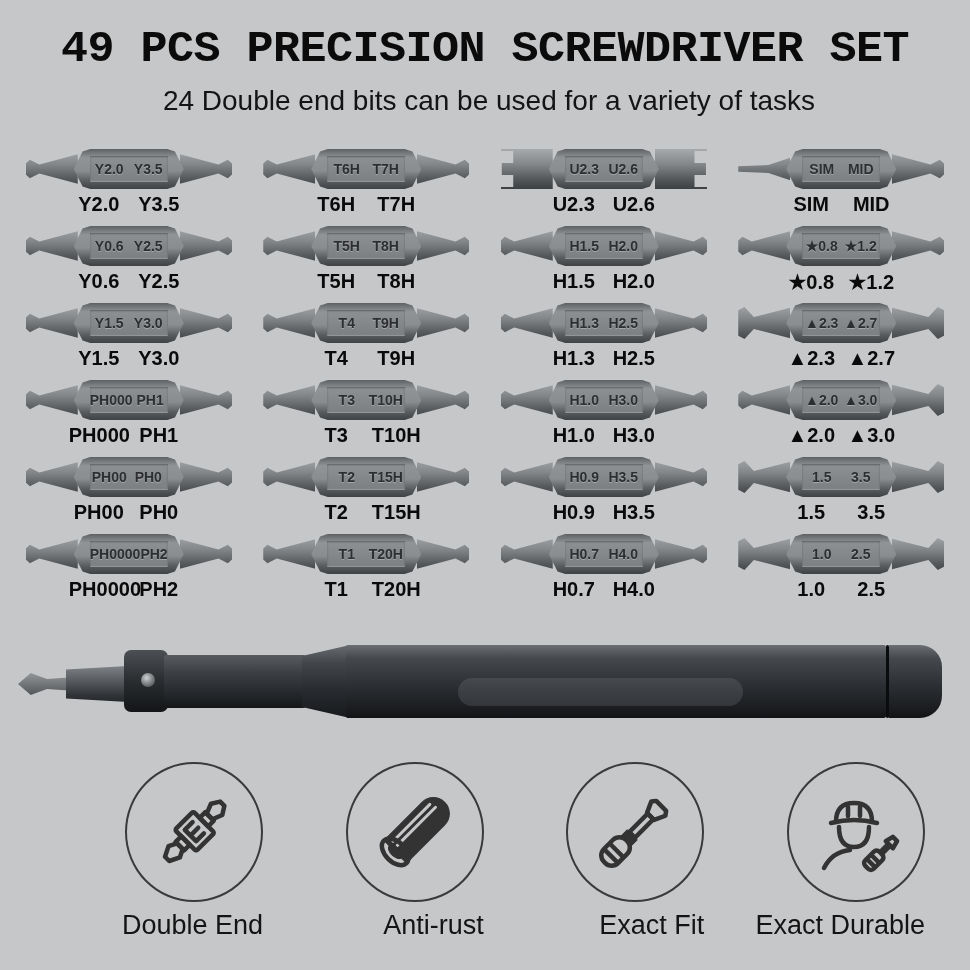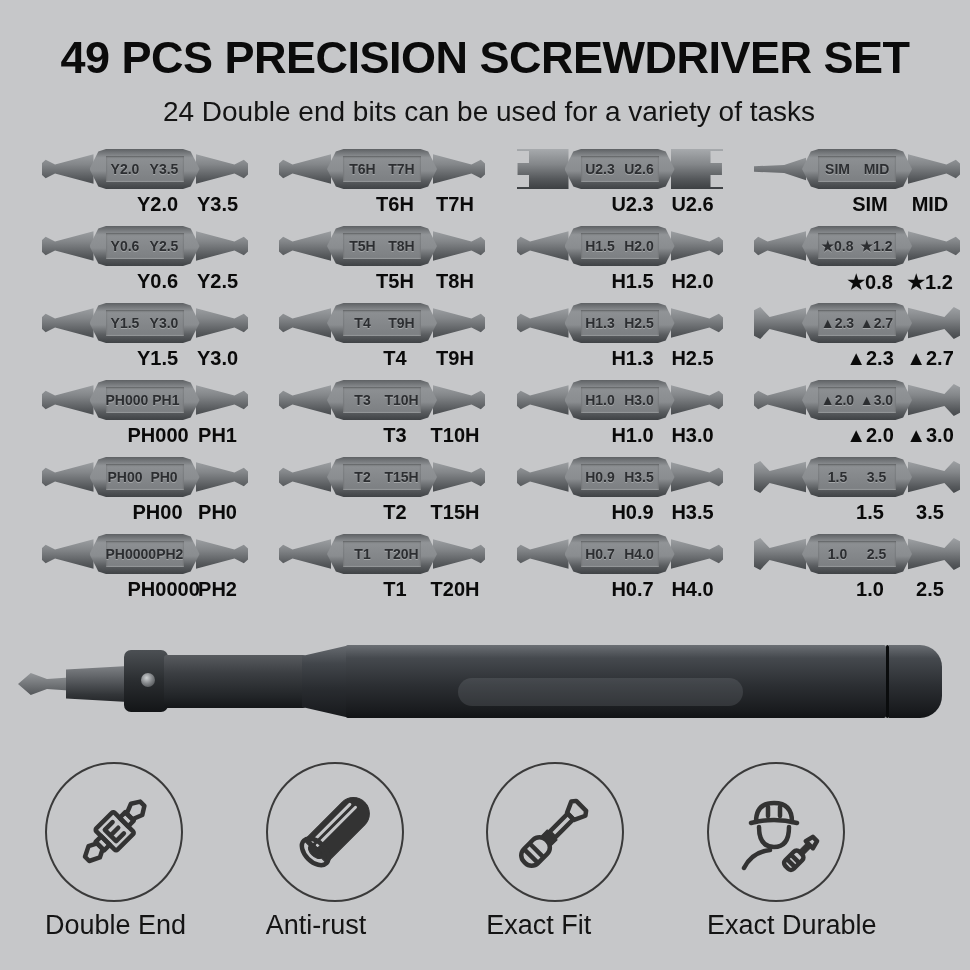--- a/index.html
+++ b/index.html
@@ -7,34 +7,34 @@
     width:970px;height:970px;overflow:hidden;
     background:#c6c7c9;
     font-family:"Liberation Sans", sans-serif;
     position:relative;
   }
   .page{position:absolute;inset:0;background:#c6c7c9;}
 
   
   .header{position:absolute;top:0;left:0;width:970px;text-align:center;}
   .title{
-    margin:12px;padding-top:20px;
-    font-size:45px;font-weight:bold;color:#0b0b0b;letter-spacing:-0.5px;
+    margin:4px;padding-top:20px;
+    font-size:45px;font-weight:bold;color:#0b0b0b;letter-spacing:-0.5px;font-family:Liberation Mono, monospace;
   }
   .subtitle{
     margin:10px 0 0 8px;
     font-size:28px;font-weight:400;color:#141414;
   }
 
   
   .bits-grid{
     position:absolute;top:146px;left:10px;width:950px;
     display:grid;grid-template-columns:repeat(4,1fr);
   }
-  .bit-cell{height:77px;display:flex;flex-direction:column;align-items:flex-end;}
+  .bit-cell{height:77px;display:flex;flex-direction:column;align-items:center;}
   .bit{position:relative;width:206px;height:40px;flex:0 0 auto;margin-top:3px;}
   .tip{
     position:absolute;top:50%;width:52px;height:40px;transform:translateY(-50%);
     background:linear-gradient(180deg,#a7aaad 0%,#84878a 38%,#55585b 75%,#3d4043 100%);
   }
   .tipL{left:0;}
   .tipR{right:0;transform:translateY(-50%) scaleX(-1);}
   .tip-pt{clip-path:polygon(0 36%,8% 27%,26% 39%,100% 13%,100% 87%,26% 61%,8% 73%,0 64%);}
   .tip-rod{clip-path:polygon(0 43%,58% 40%,100% 22%,100% 78%,58% 60%,0 57%);}
   .tip-blade{clip-path:polygon(0 18%,12% 10%,30% 35%,100% 12%,100% 88%,30% 65%,12% 90%,0 82%);}
@@ -106,21 +106,21 @@
   .h-endcap{
     left:889px;top:5px;width:53px;height:73px;border-radius:0 22px 22px 0;
     background:linear-gradient(180deg,#6b6f74 0%,#45494e 18%,#2c2f33 55%,#1a1c1f 88%,#111315 100%);
   }
 
   
   .features{
     position:absolute;top:762px;left:45px;width:880px;
     display:flex;justify-content:space-between;
   }
-  .feature{width:218px;display:flex;flex-direction:column;align-items:flex-start;}
+  .feature{width:218px;display:flex;flex-direction:column;align-items:flex-end;}
   .feature-circle{
     width:134px;height:136px;border:2.5px solid #3a3a3a;border-radius:50%;
     display:flex;align-items:center;justify-content:center;background:transparent;
   }
   .feature-label{
     margin-top:8px;font-size:27px;font-weight:500;color:#141414;text-align:center;white-space:nowrap;
   }
   .feature svg{width:100px;height:100px;}
   .ic{stroke:#333;fill:none;stroke-width:4.5;stroke-linecap:round;stroke-linejoin:round;}
   .ic-fill{fill:#333;stroke:#333;stroke-linejoin:round;}

